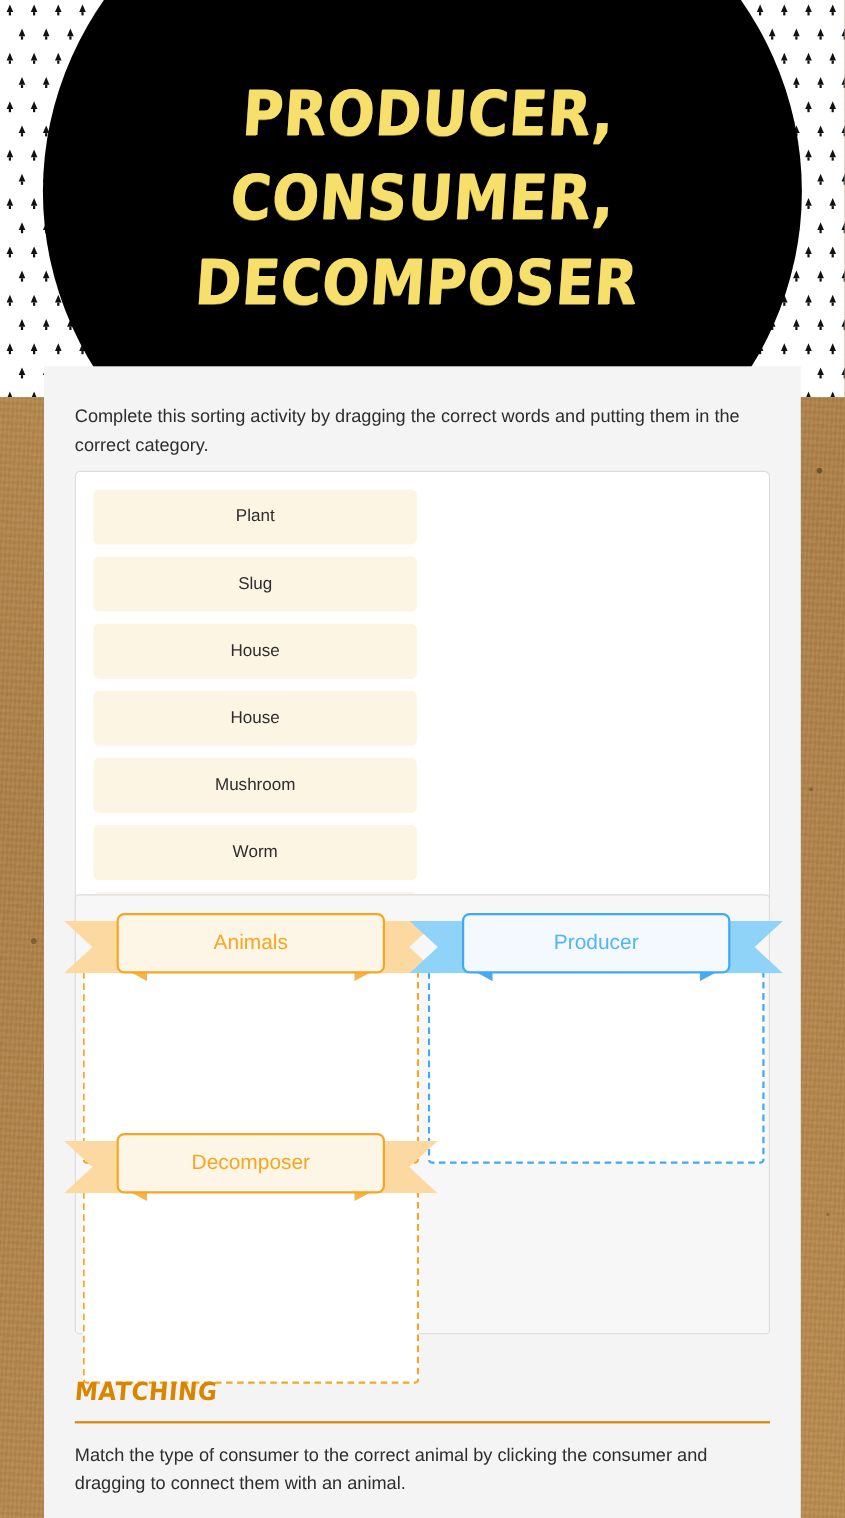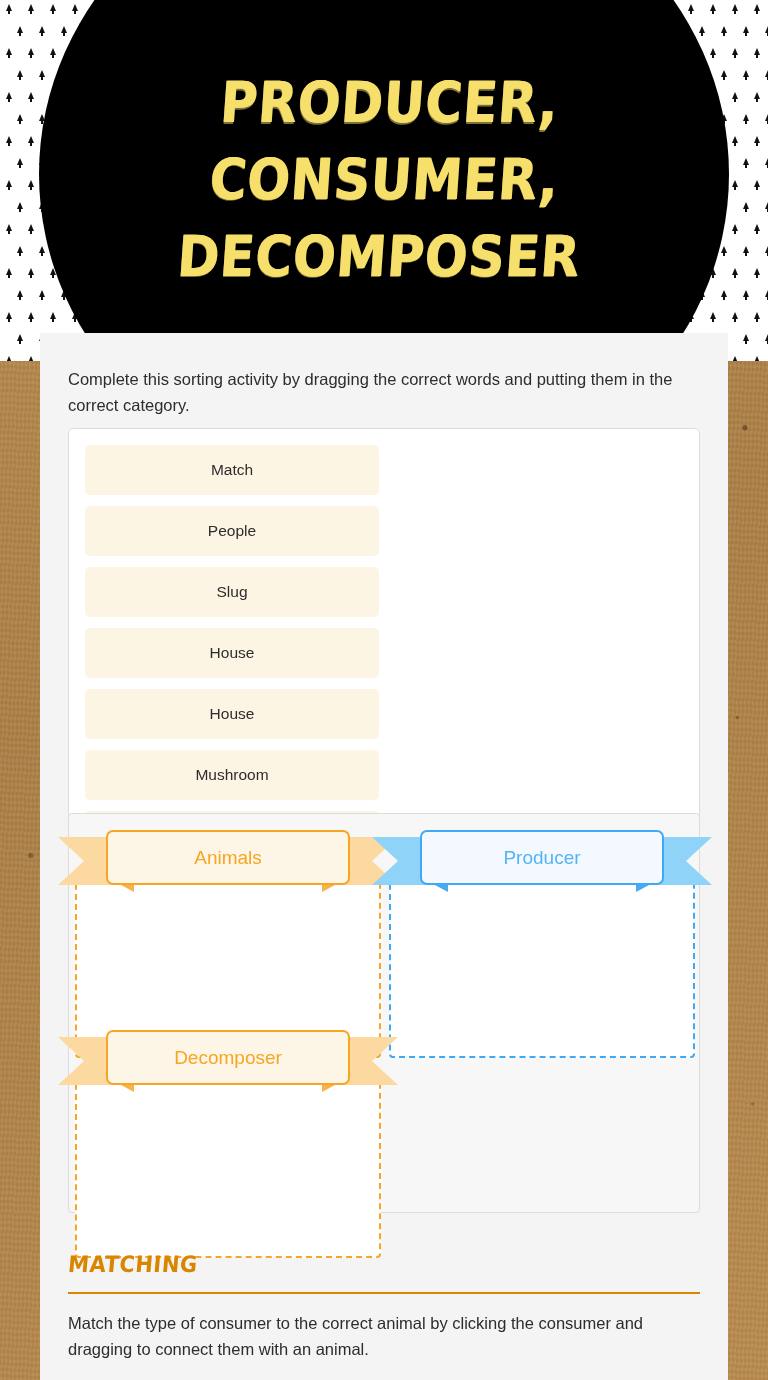--- a/index.html
+++ b/index.html
@@ -860,22 +860,21 @@
   <div id="title">PRODUCER,
 CONSUMER,
 DECOMPOSER</div>
 </div>
 
 <div id="panel">
 
   <div id="instructions">Complete this sorting activity by dragging the correct words and putting them in the correct category.</div>
 
   <div id="word-bank">
-    <div class="word-card">Match</div>
-    <div class="word-card">People</div>
+    <div class="word-card">Plant</div>
     <div class="word-card">Slug</div>
     <div class="word-card">House</div>
     <div class="word-card">House</div>
     <div class="word-card">Mushroom</div>
     <div class="word-card">Worm</div>
     <div class="word-card">Mushroom</div>
     <div class="word-card">House fly</div>
   </div>
 
   <div id="drop-area">

